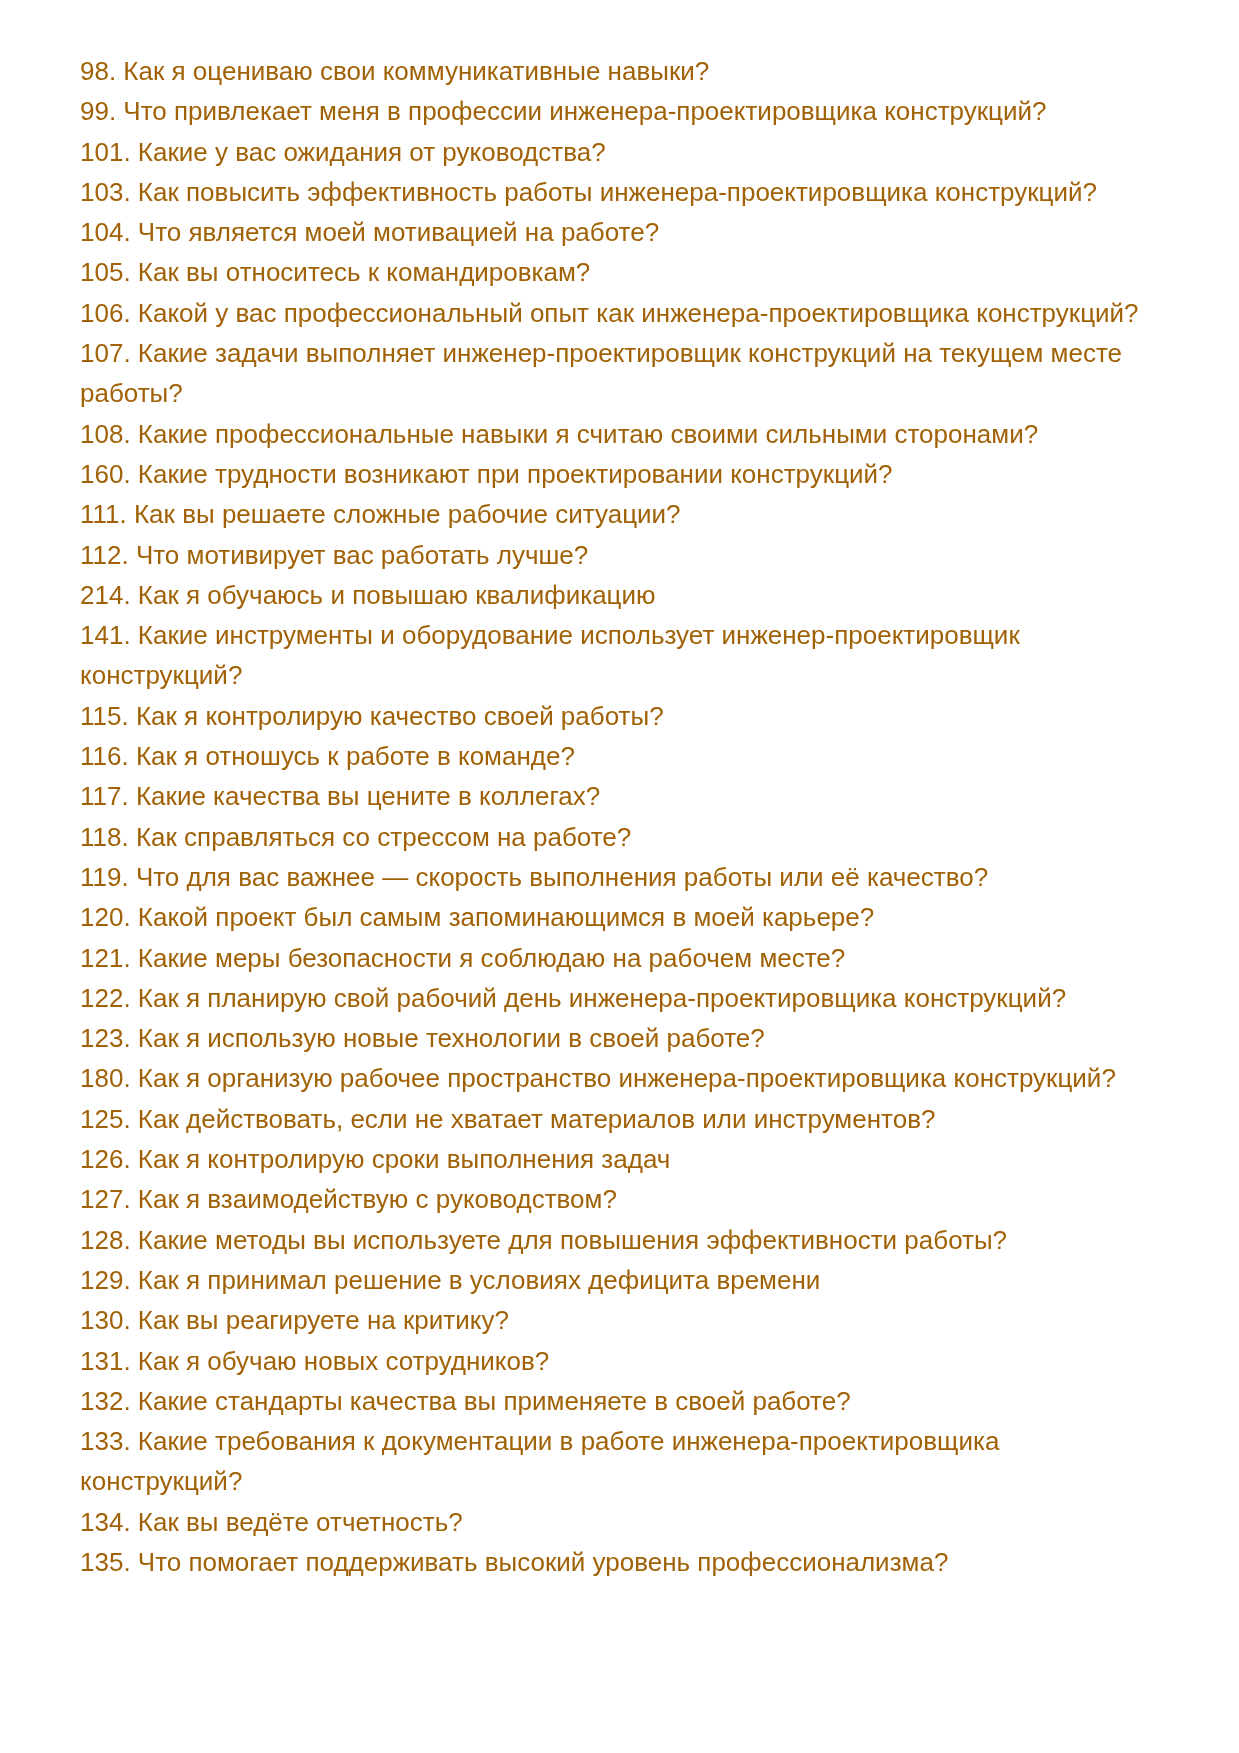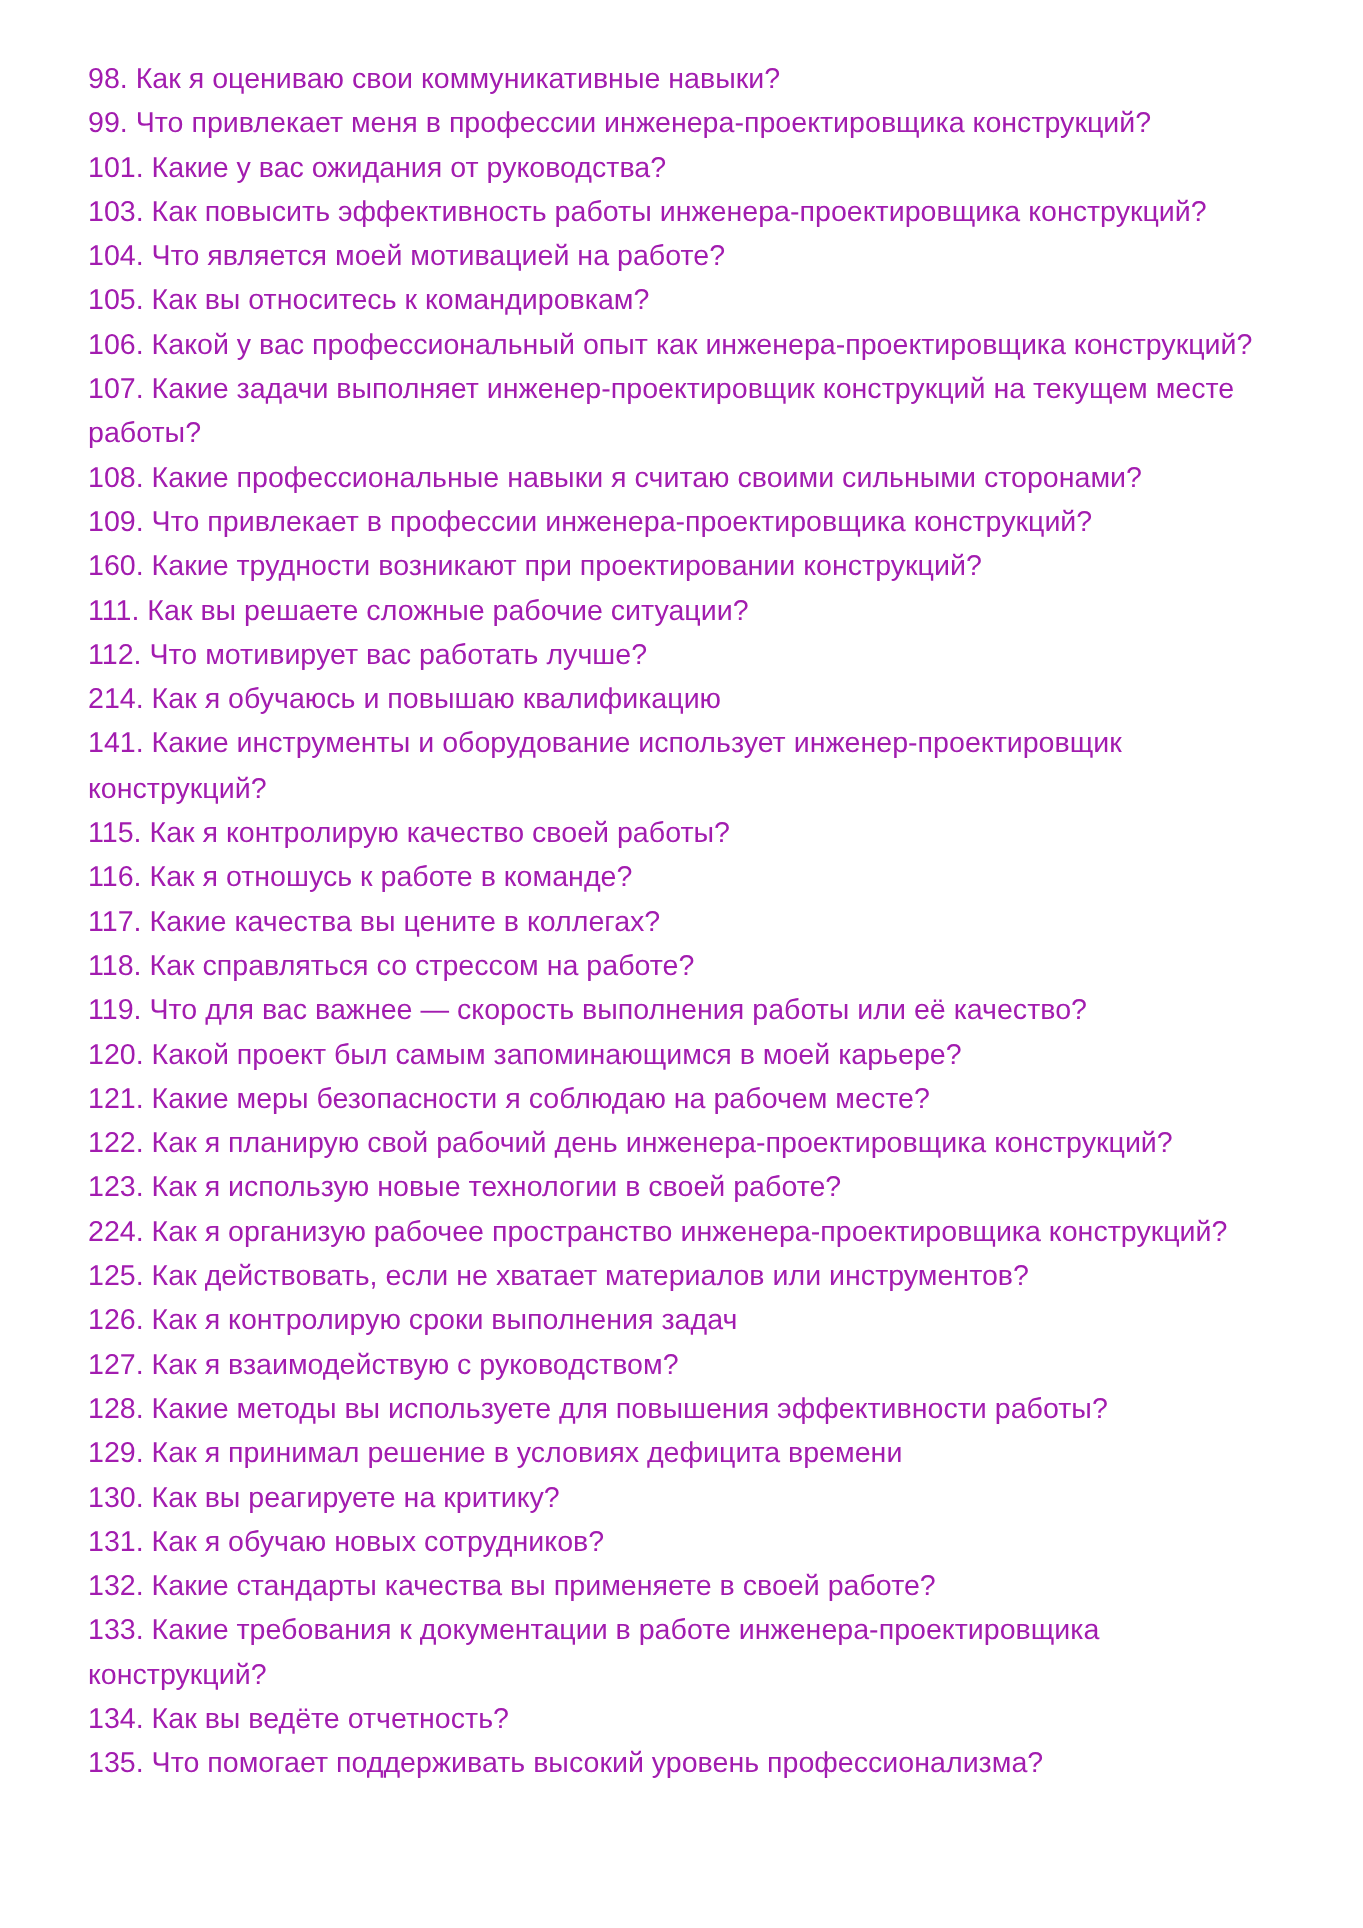--- a/index.html
+++ b/index.html
@@ -12,21 +12,21 @@
     height: 1753px;
     background: #ffffff;
     box-sizing: border-box;
     padding: 51px 80px 0 80px;
     overflow: hidden;
   }
   .question-list {
     font-family: "Liberation Sans", "DejaVu Sans", sans-serif;
     font-size: 26px;
     line-height: 40.3px;
-    color: #a21caf;
+    color: #a16207;
     font-weight: 400;
   }
   .question-list p.q {
     margin: 0;
     padding: 0;
     white-space: pre-line; 
     letter-spacing: 0px;
   }
 </style>
 </head>
@@ -38,37 +38,36 @@
   <p class="q">98. Как я оцениваю свои коммуникативные навыки?</p>
       <p class="q">99. Что привлекает меня в профессии инженера-проектировщика конструкций?</p>
       <p class="q">101. Какие у вас ожидания от руководства?</p>
       <p class="q">103. Как повысить эффективность работы инженера-проектировщика конструкций?</p>
       <p class="q">104. Что является моей мотивацией на работе?</p>
       <p class="q">105. Как вы относитесь к командировкам?</p>
       <p class="q">106. Какой у вас профессиональный опыт как инженера-проектировщика конструкций?</p>
       <p class="q">107. Какие задачи выполняет инженер-проектировщик конструкций на текущем месте
 работы?</p>
       <p class="q">108. Какие профессиональные навыки я считаю своими сильными сторонами?</p>
-      <p class="q">109. Что привлекает в профессии инженера-проектировщика конструкций?</p>
       <p class="q">160. Какие трудности возникают при проектировании конструкций?</p>
       <p class="q">111. Как вы решаете сложные рабочие ситуации?</p>
       <p class="q">112. Что мотивирует вас работать лучше?</p>
       <p class="q">214. Как я обучаюсь и повышаю квалификацию</p>
       <p class="q">141. Какие инструменты и оборудование использует инженер-проектировщик
 конструкций?</p>
       <p class="q">115. Как я контролирую качество своей работы?</p>
       <p class="q">116. Как я отношусь к работе в команде?</p>
       <p class="q">117. Какие качества вы цените в коллегах?</p>
       <p class="q">118. Как справляться со стрессом на работе?</p>
       <p class="q">119. Что для вас важнее — скорость выполнения работы или её качество?</p>
       <p class="q">120. Какой проект был самым запоминающимся в моей карьере?</p>
       <p class="q">121. Какие меры безопасности я соблюдаю на рабочем месте?</p>
       <p class="q">122. Как я планирую свой рабочий день инженера-проектировщика конструкций?</p>
       <p class="q">123. Как я использую новые технологии в своей работе?</p>
-      <p class="q">224. Как я организую рабочее пространство инженера-проектировщика конструкций?</p>
+      <p class="q">180. Как я организую рабочее пространство инженера-проектировщика конструкций?</p>
       <p class="q">125. Как действовать, если не хватает материалов или инструментов?</p>
       <p class="q">126. Как я контролирую сроки выполнения задач</p>
       <p class="q">127. Как я взаимодействую с руководством?</p>
       <p class="q">128. Какие методы вы используете для повышения эффективности работы?</p>
       <p class="q">129. Как я принимал решение в условиях дефицита времени</p>
       <p class="q">130. Как вы реагируете на критику?</p>
       <p class="q">131. Как я обучаю новых сотрудников?</p>
       <p class="q">132. Какие стандарты качества вы применяете в своей работе?</p>
       <p class="q">133. Какие требования к документации в работе инженера-проектировщика конструкций?</p>
       <p class="q">134. Как вы ведёте отчетность?</p>

